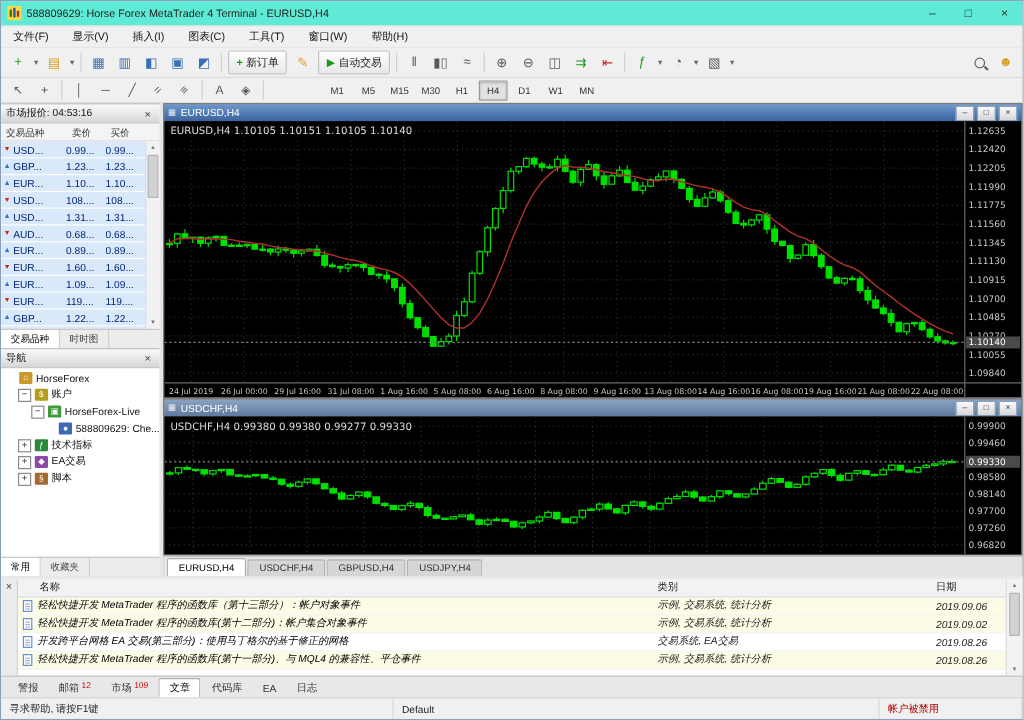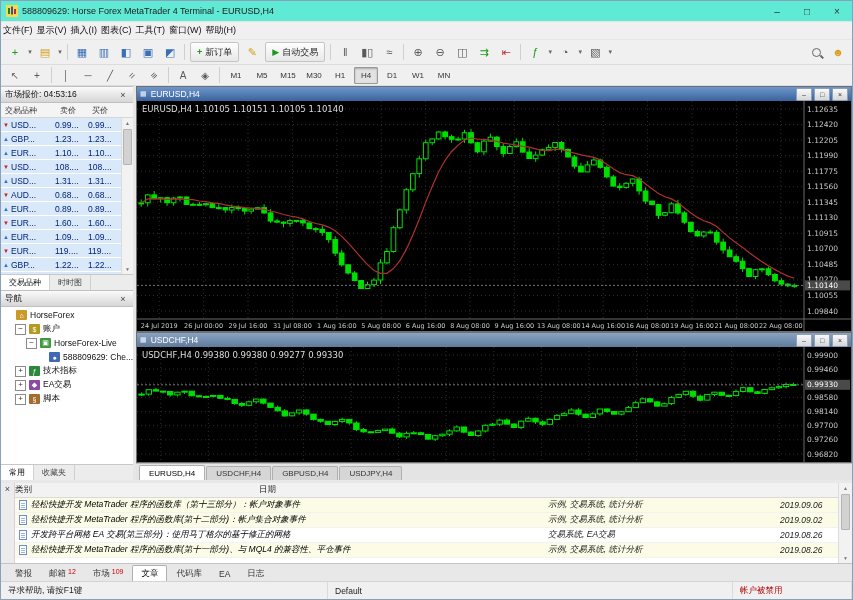--- a/index.html
+++ b/index.html
@@ -9,21 +9,21 @@
   .app{width:853px;height:600px;box-sizing:border-box;border:1px solid #8aa0b8;display:flex;flex-direction:column;background:#f0f0f0;}
 
   
   .titlebar{height:20px;background:#5eead4;display:flex;align-items:center;padding:0 0 0 5px;border-bottom:1px solid #e4e4e4;flex:none;}
   .titlebar .title{margin-left:4px;color:#222;}
   .win-controls{margin-left:auto;display:flex;height:100%;}
   .wc{width:30px;display:flex;align-items:center;justify-content:center;color:#333;font-size:10px;}
 
   
   .menubar{height:17px;background:#f0f0f0;display:flex;align-items:center;border-bottom:1px solid #e6e6e6;flex:none;}
-  .menu-item{padding:0 2px;color:#111;}
+  .menu-item{padding:0 10px;color:#111;}
 
   
   .toolbar{display:flex;align-items:center;background:#f0f0f0;border-bottom:1px solid #dcdcdc;padding:0 3px;flex:none;}
   .tb1{height:24px;}
   .tb2{height:20px;}
   .tbtn{width:20px;height:18px;display:inline-flex;align-items:center;justify-content:center;font-size:11px;color:#555;border:1px solid transparent;border-radius:2px;}
   .tb2 .tbtn{height:16px;font-size:10px;}
   .caret{width:8px;font-size:7px;color:#666;display:inline-flex;align-items:center;justify-content:center;}
   .tsep{width:1px;height:16px;background:#cfcfcf;margin:0 3px;flex:none;}
   .c-green{color:#1a9a1a;}.c-blue{color:#3a6fb5;}.c-red{color:#c03030;}.c-yellow{color:#d8a020;}.c-gray{color:#5a5a5a;}
@@ -95,21 +95,21 @@
   .ctab{height:13px;padding:0 9px;display:flex;align-items:center;font-size:8px;color:#333;
         background:#d6d6d6;border:1px solid #b0b0b0;border-bottom:none;border-radius:2px 2px 0 0;}
   .ctab.active{background:#fff;height:14px;color:#000;}
 
   
   .terminal{height:80px;flex:none;display:flex;border-top:3px solid #e8e8e8;background:#fff;min-width:0;}
   .term-gutter{width:13px;flex:none;background:#ececec;border-right:1px solid #d4d4d4;display:flex;flex-direction:column;align-items:center;padding-top:1px;}
   .term-gutter .caption-close{margin:0;}
   .term-main{flex:1;display:flex;flex-direction:column;min-width:0;}
   .term-header{height:14px;flex:none;display:flex;align-items:center;background:#f2f2f2;border-bottom:1px solid #dadada;font-size:8.5px;color:#222;}
-  .th-name{flex:1;padding-left:18px;}.th-cat{width:232px;flex:none;}.th-date{width:58px;flex:none;margin-left:12px;}
+  .th-name{flex:1;padding-left:18px;}.th-cat{width:232px;flex:none;}.th-date{width:58px;flex:none;}
   .term-rows{flex:1;min-height:0;overflow:hidden;font-style:italic;}
   .term-row{height:14px;display:flex;align-items:center;font-size:8.5px;border-bottom:1px solid #f2f2f2;background:#fff;}
   .term-row.hl{background:#fbfbe6;}
   .doc-icon{width:8px;height:10px;flex:none;border:1px solid #6a8fd0;background:#fff;margin:0 4px;position:relative;box-sizing:border-box;}
   .doc-icon::after{content:"";position:absolute;left:1px;top:2px;width:4px;height:1px;background:#9ab4e0;box-shadow:0 2px 0 #9ab4e0,0 4px 0 #9ab4e0;}
   .tc-name{flex:1;min-width:0;overflow:hidden;white-space:nowrap;color:#000;}
   .tc-cat{width:232px;flex:none;overflow:hidden;white-space:nowrap;color:#222;}
   .tc-date{width:58px;flex:none;color:#222;}
 
   
@@ -210,21 +210,21 @@
     <span class="tbtn c-gray">
         <span class="rot45">=</span>
       </span>
     <span class="tbtn c-gray">
         <span class="rot45">≡</span>
       </span>
     <span class="tsep"></span>
     <span class="tbtn c-gray">A</span>
     <span class="tbtn c-gray">◈</span>
     <span class="tsep"></span>
-    <span id="tf-group" style="display:inline-flex;">
+    <span id="tf-group" style="display:inline-flex;margin-left:45px;">
         <span class="tfbtn">M1</span>
         <span class="tfbtn">M5</span>
         <span class="tfbtn">M15</span>
         <span class="tfbtn">M30</span>
         <span class="tfbtn">H1</span>
         <span class="tfbtn active">H4</span>
         <span class="tfbtn">D1</span>
         <span class="tfbtn">W1</span>
         <span class="tfbtn">MN</span>
       </span>
@@ -907,20 +907,21 @@
         </div>
     </div>
   </div>
 
   <div class="terminal">
     <div class="term-gutter">
       <span class="caption-close">×</span>
     </div>
     <div class="term-main">
       <div class="term-header">
+        <span class="th-name">名称</span>
         <span class="th-cat">类别</span>
         <span class="th-date">日期</span>
       </div>
       <div class="term-rows" id="term-rows">
           <div class="term-row hl">
             <span class="doc-icon"></span>
             <span class="tc-name">轻松快捷开发 MetaTrader 程序的函数库（第十三部分）：帐户对象事件</span>
             <span class="tc-cat">示例, 交易系统, 统计分析</span>
             <span class="tc-date">2019.09.06</span>
           </div>

